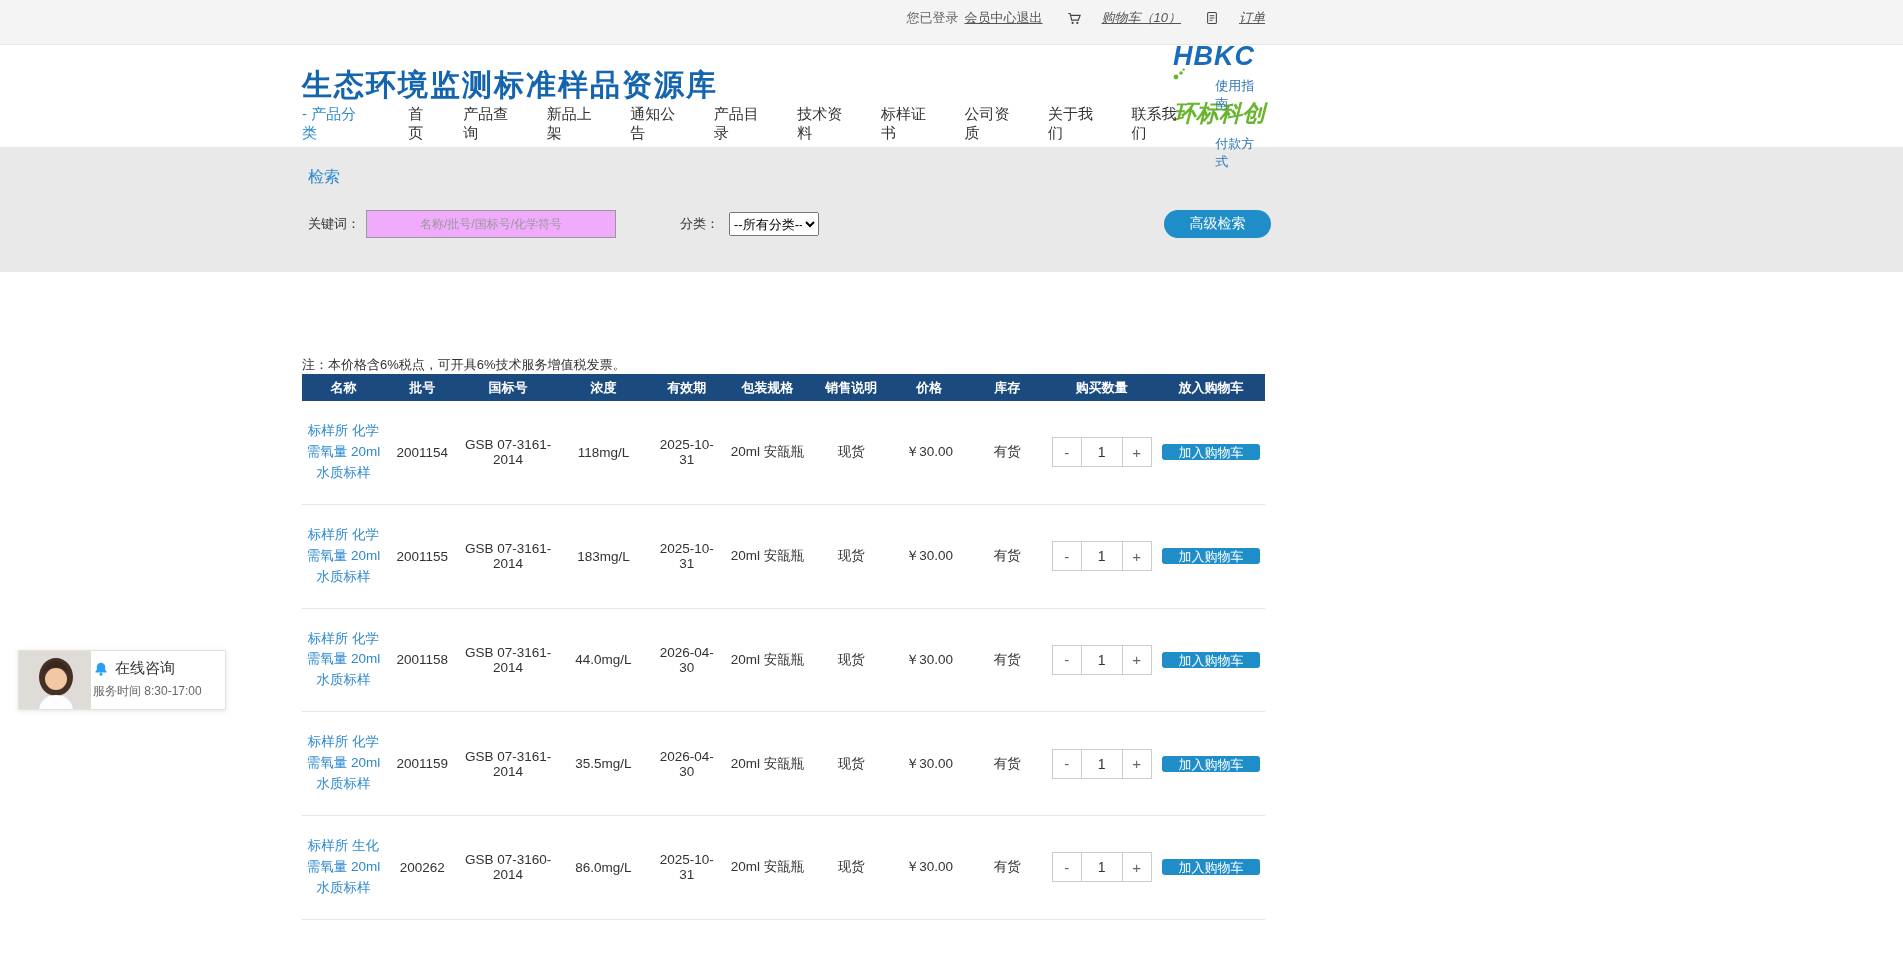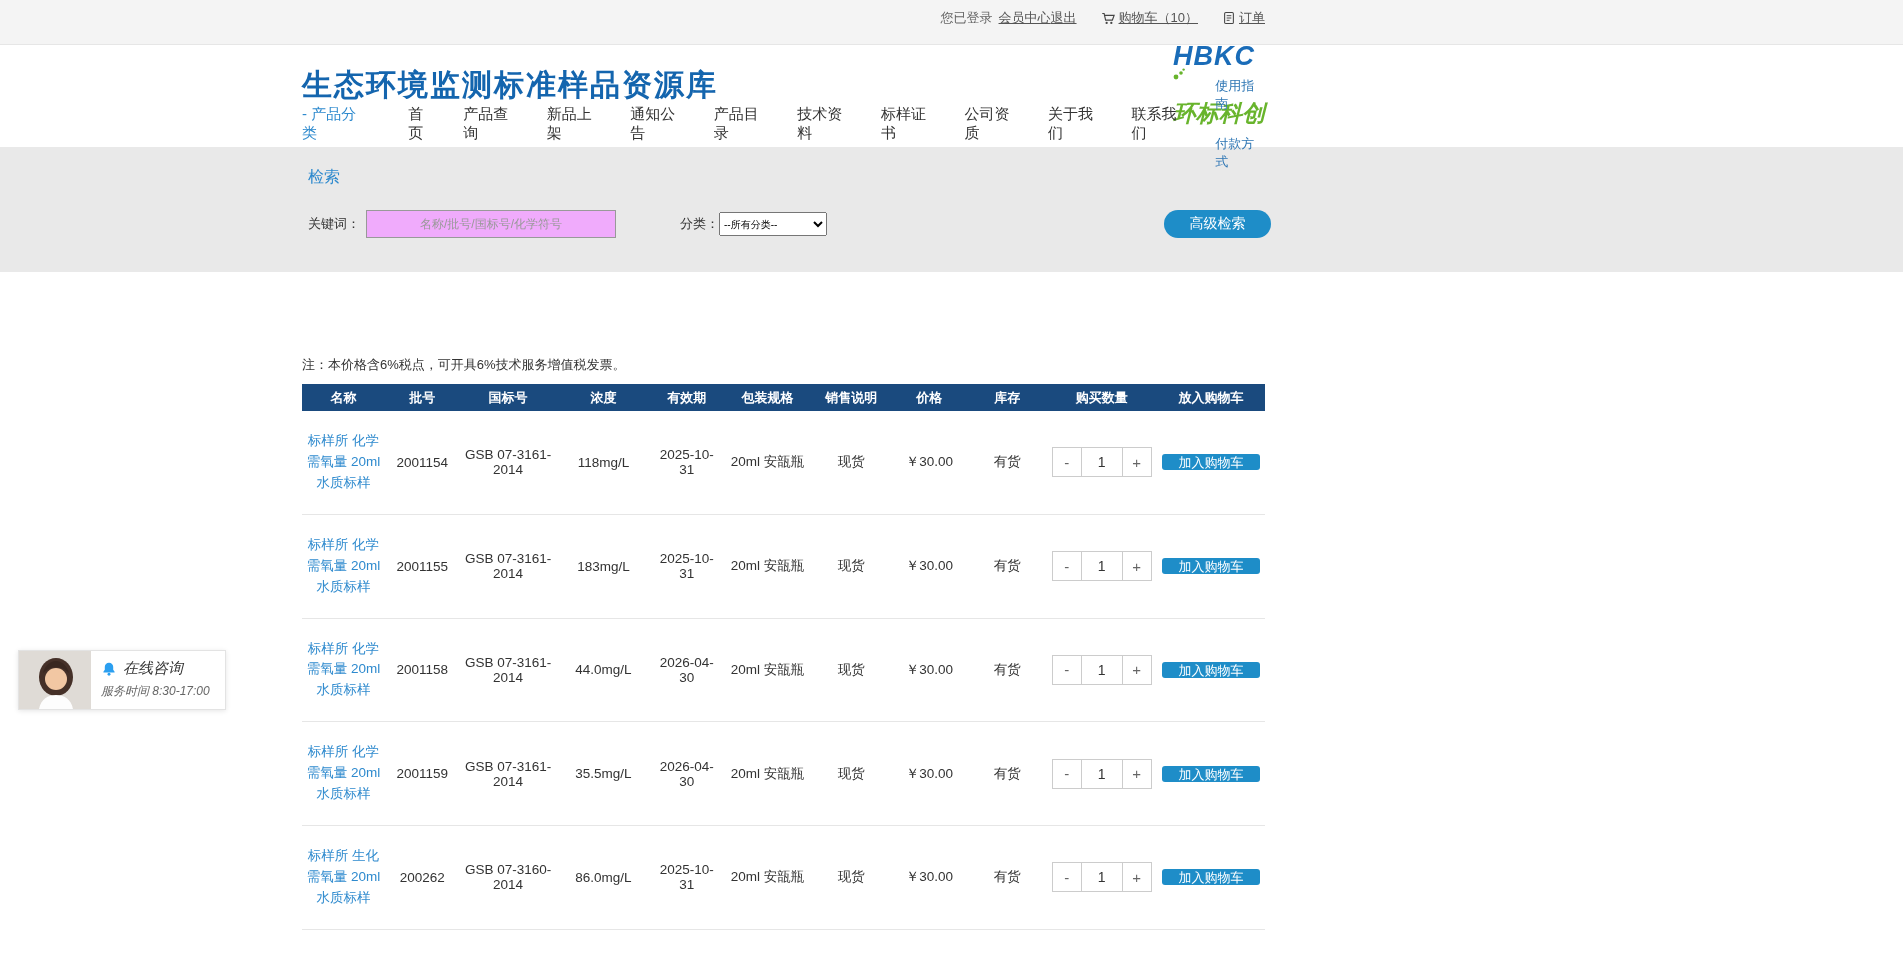--- a/index.html
+++ b/index.html
@@ -6,21 +6,21 @@
   html,body { width:1903px; height:962px; overflow:hidden; background:#fff;
               font-family:"Liberation Sans", sans-serif; }
   a { text-decoration:none; cursor:pointer; }
   .inner { width:963px; margin-left:302px; }
 
   
   .topbar { height:45px; background:#f4f4f4; border-bottom:1px solid #e6e6e6; }
   .topbar-inner { display:flex; justify-content:flex-end; align-items:center;
                   height:36px; font-size:13px; color:#666; gap:6px; }
   .toplink { color:#555; text-decoration:underline; }
-  .top-item { display:inline-flex; align-items:center; gap:3px; margin-left:18px; color:#555; }
+  .top-item { display:inline-flex; align-items:center; gap:20px; margin-left:18px; color:#555;font-style:italic; }
   .top-item svg { display:block; }
 
   
   .header-inner { display:flex; justify-content:space-between; align-items:center;
                   padding-top:16px; height:64px; }
   .site-title { font-size:30px; font-weight:bold; color:#1465ae; letter-spacing:2px; }
   .brand { display:flex; align-items:baseline; gap:4px;flex-direction:column; }
   .brand-en { font-size:27px; font-weight:900; font-style:italic; color:#1a6cb8; letter-spacing:1px; }
   .brand-dots { position:relative; top:-10px; }
   .brand-cn { font-size:23px; font-weight:bold; font-style:italic; color:#68b42c; }
@@ -33,49 +33,49 @@
   .nav-right a { color:#2e76b4; }
 
   
   .search-band { background:#e9e9e9; margin-top:8px; padding:20px 6px 34px; }
   .search-title { font-size:16px; color:#2e8ace; margin-bottom:22px; }
   .search-form { display:flex; align-items:center; font-size:13px; color:#333; }
   .kw-input { width:250px; height:28px; border:1px solid #999; margin-left:6px;
               text-align:center; font-size:12px; color:#333; background:#f0abfc; }
   .kw-input::placeholder { color:#999; }
   .cat-label { margin-left:64px; }
-  .cat-select { width:108px; height:24px; margin-left:0; font-size:10px; }
+  .cat-select { width:90px; height:24px; margin-left:10px; font-size:13px; }
   .adv-btn { margin-left:auto; width:107px; height:28px; border:none; border-radius:14px;
              background:#1e8dc8; color:#fff; font-size:14px; cursor:pointer;
              font-family:"Liberation Sans", sans-serif; }
 
   
   .main { margin-top:84px; }
-  .note { font-size:13px; color:#333; margin-bottom:10px; }
+  .note { font-size:13px; color:#333; margin-bottom:0; }
   table.product-table { width:963px; border-collapse:collapse; table-layout:fixed; }
   .product-table th { background:#1a4a7e; color:#fff; font-size:13px; font-weight:bold;
                       height:27px; text-align:center; }
   .product-table td { text-align:center; vertical-align:middle; font-size:13.5px; color:#333;
                       height:90px; border-bottom:1px solid #e6e6e6; padding:20px 2px; }
   .name-link { color:#2e8ace; line-height:1.55; display:inline-block; }
   .stepper { display:inline-flex; align-items:stretch; border:1px solid #ccc; background:#fff; height:30px; }
   .step-btn { width:28px; border:none; background:#fff; color:#666; font-size:15px; cursor:pointer;
               font-family:"Liberation Sans", sans-serif; }
   .step-val { width:42px; line-height:28px; border-left:1px solid #ccc; border-right:1px solid #ccc;
               font-size:14px; color:#333; }
   .add-btn { width:98px; height:16px; border:none; border-radius:3px; background:#1e8dc8;
              color:#fff; font-size:13px; cursor:pointer; font-family:"Liberation Sans", sans-serif; }
 
   
   .chat-widget { position:absolute; left:18px; top:650px; width:208px; height:60px;
                  background:#fff; border:1px solid #e3e3e3; box-shadow:0 1px 5px rgba(0,0,0,.10);
                  display:flex; align-items:stretch; }
   .chat-avatar { width:72px; flex:0 0 72px; overflow:hidden; }
   .chat-avatar svg { display:block; }
-  .chat-info { padding:8px 10px 0 10px;font-style:italic; }
+  .chat-info { padding:8px 10px 0 2px; }
   .chat-title-row { display:flex; align-items:center; gap:6px; font-size:15px; color:#333; }
   .chat-hours { font-size:12px; color:#666; margin-top:5px; }
 </style>
 </head>
 <body>
 
 <div class="topbar">
   <div class="inner topbar-inner">
     <span>您已登录</span>
     <span style="display:inline-flex;">

